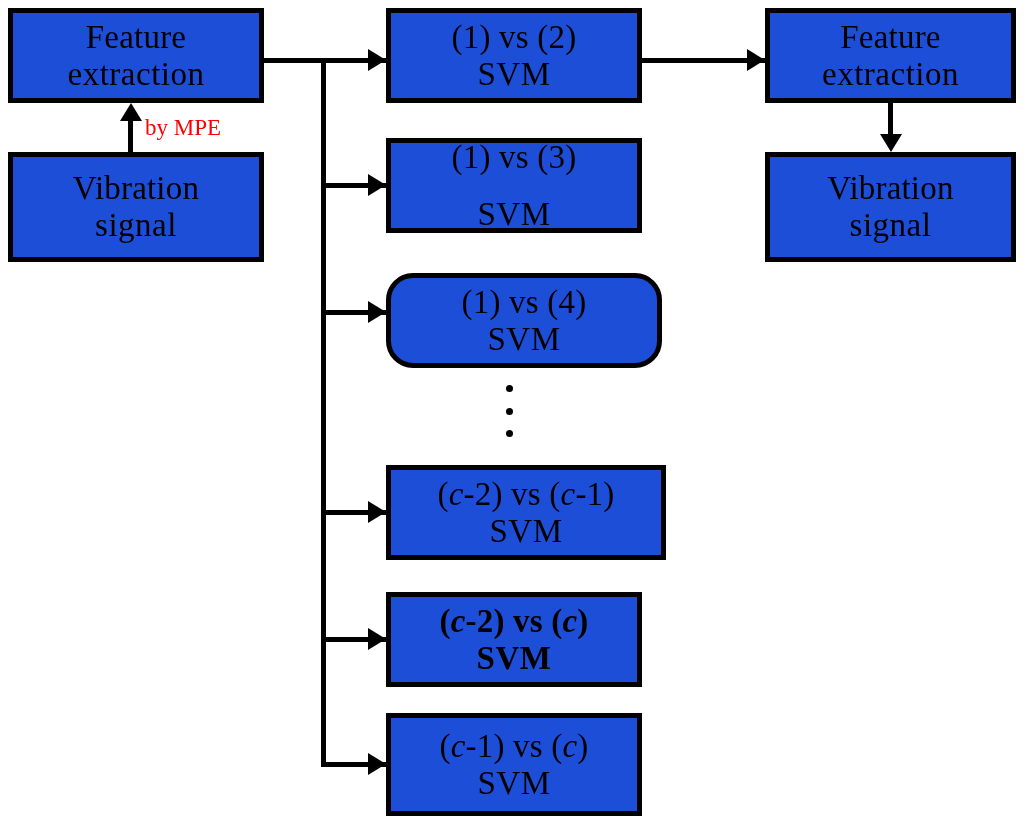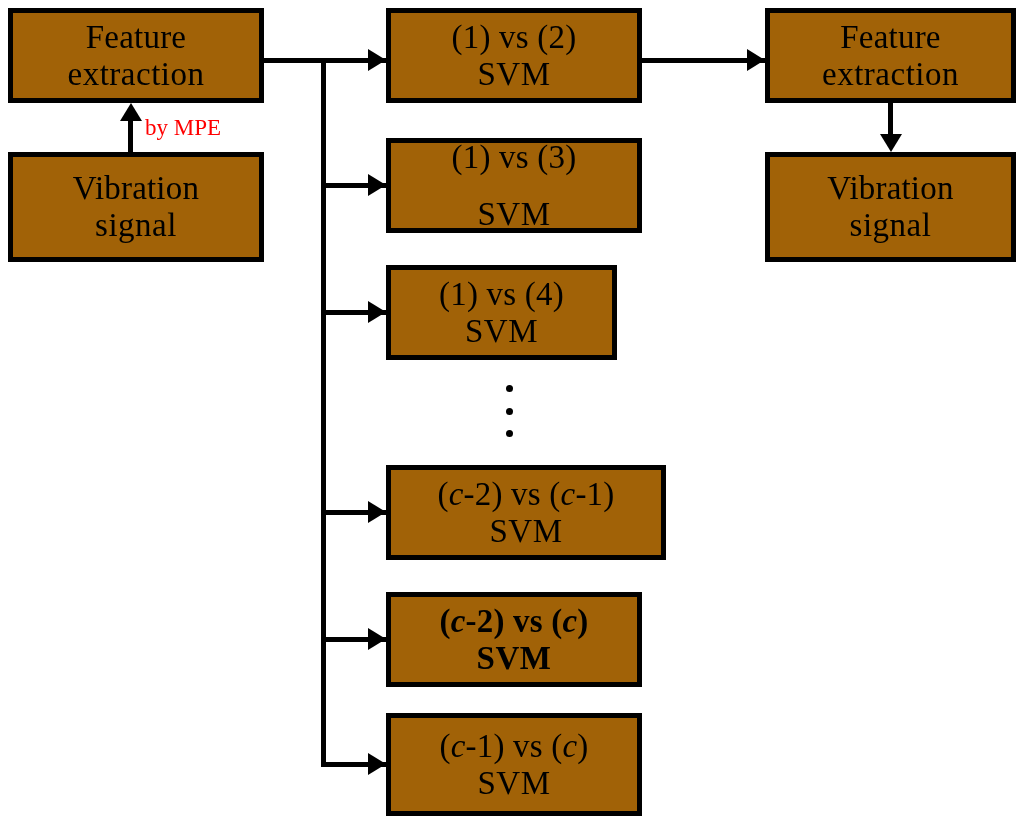--- a/index.html
+++ b/index.html
@@ -17,21 +17,21 @@
     height: 824px;
     background: #ffffff;
     overflow: hidden;
   }
 
   
   .box {
     position: absolute;
     box-sizing: border-box;
     border: 5px solid #000000;
-    background: #a16207;
+    background: #1d4ed8;
     display: flex;
     flex-direction: column;
     align-items: center;
     justify-content: center;
     text-align: center;
     color: #000000;
     font-family: "Liberation Serif", "DejaVu Serif", serif;
     font-size: 33px;
     line-height: 1.12;
     letter-spacing: 0.2px;
@@ -156,21 +156,21 @@
   <div class="box" style="left:386px; top:8px; width:256px; height:95px;">
     <span class="line1">(1) vs (2)</span>
     <span class="line2">SVM</span>
   </div>
 
   <div class="box" style="left:386px; top:138px; width:256px; height:95px;gap:20px;">
     <span class="line1">(1) vs (3)</span>
     <span class="line2">SVM</span>
   </div>
 
-  <div class="box" style="left:386px; top:265px; width:231px; height:95px;">
+  <div class="box" style="left:386px; top:273px; width:276px; height:95px;border-radius:27px;">
     <span class="line1">(1) vs (4)</span>
     <span class="line2">SVM</span>
   </div>
 
   <div class="ellipsis" style="left:505px; top:385px; width:8px; height:52px;">
     <i></i>
     <i></i>
     <i></i>
   </div>
 

